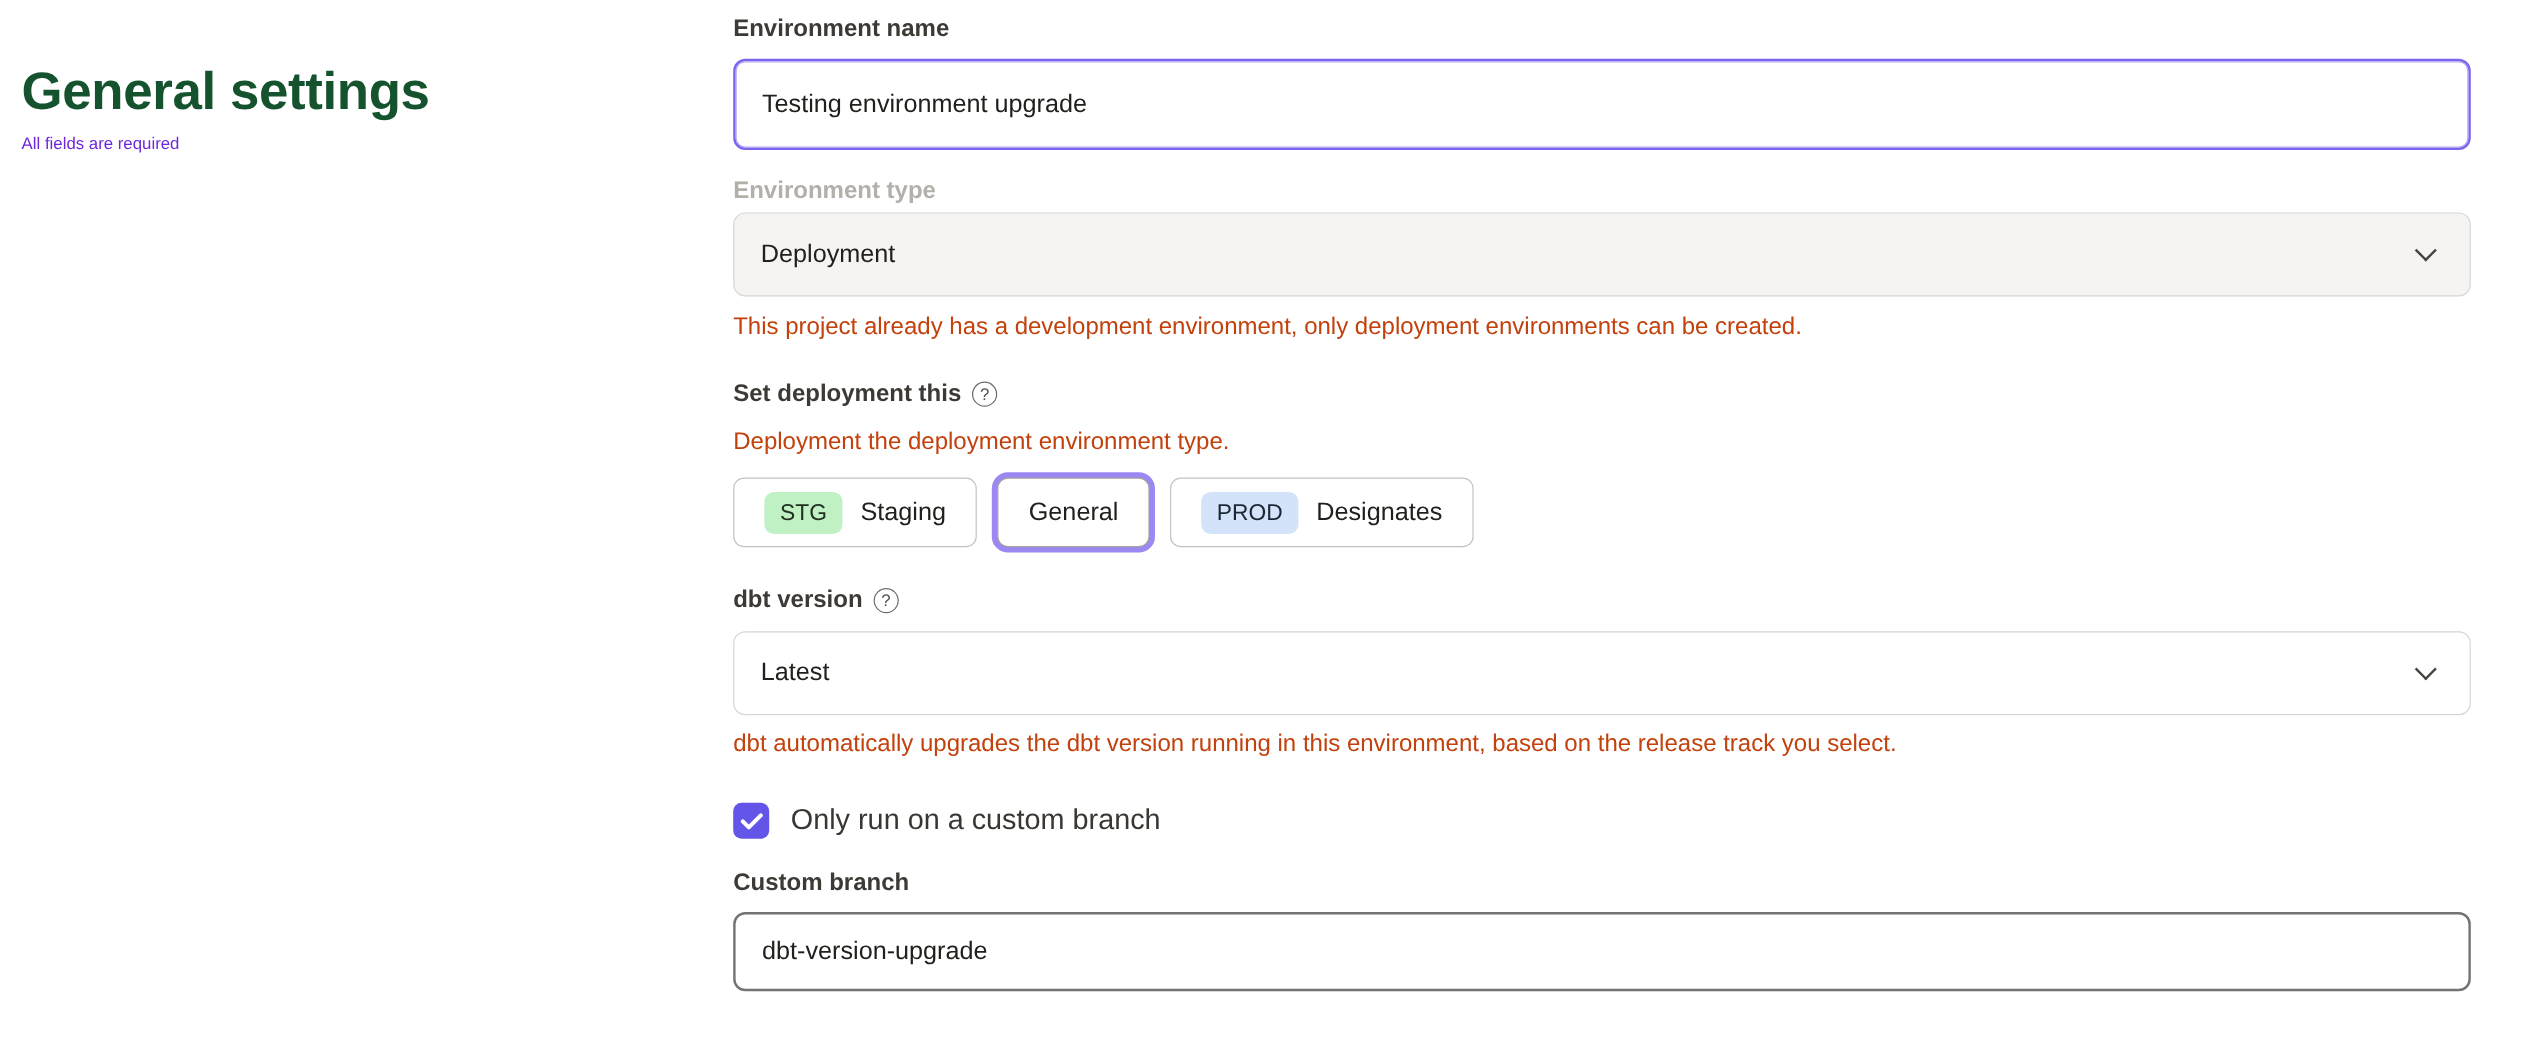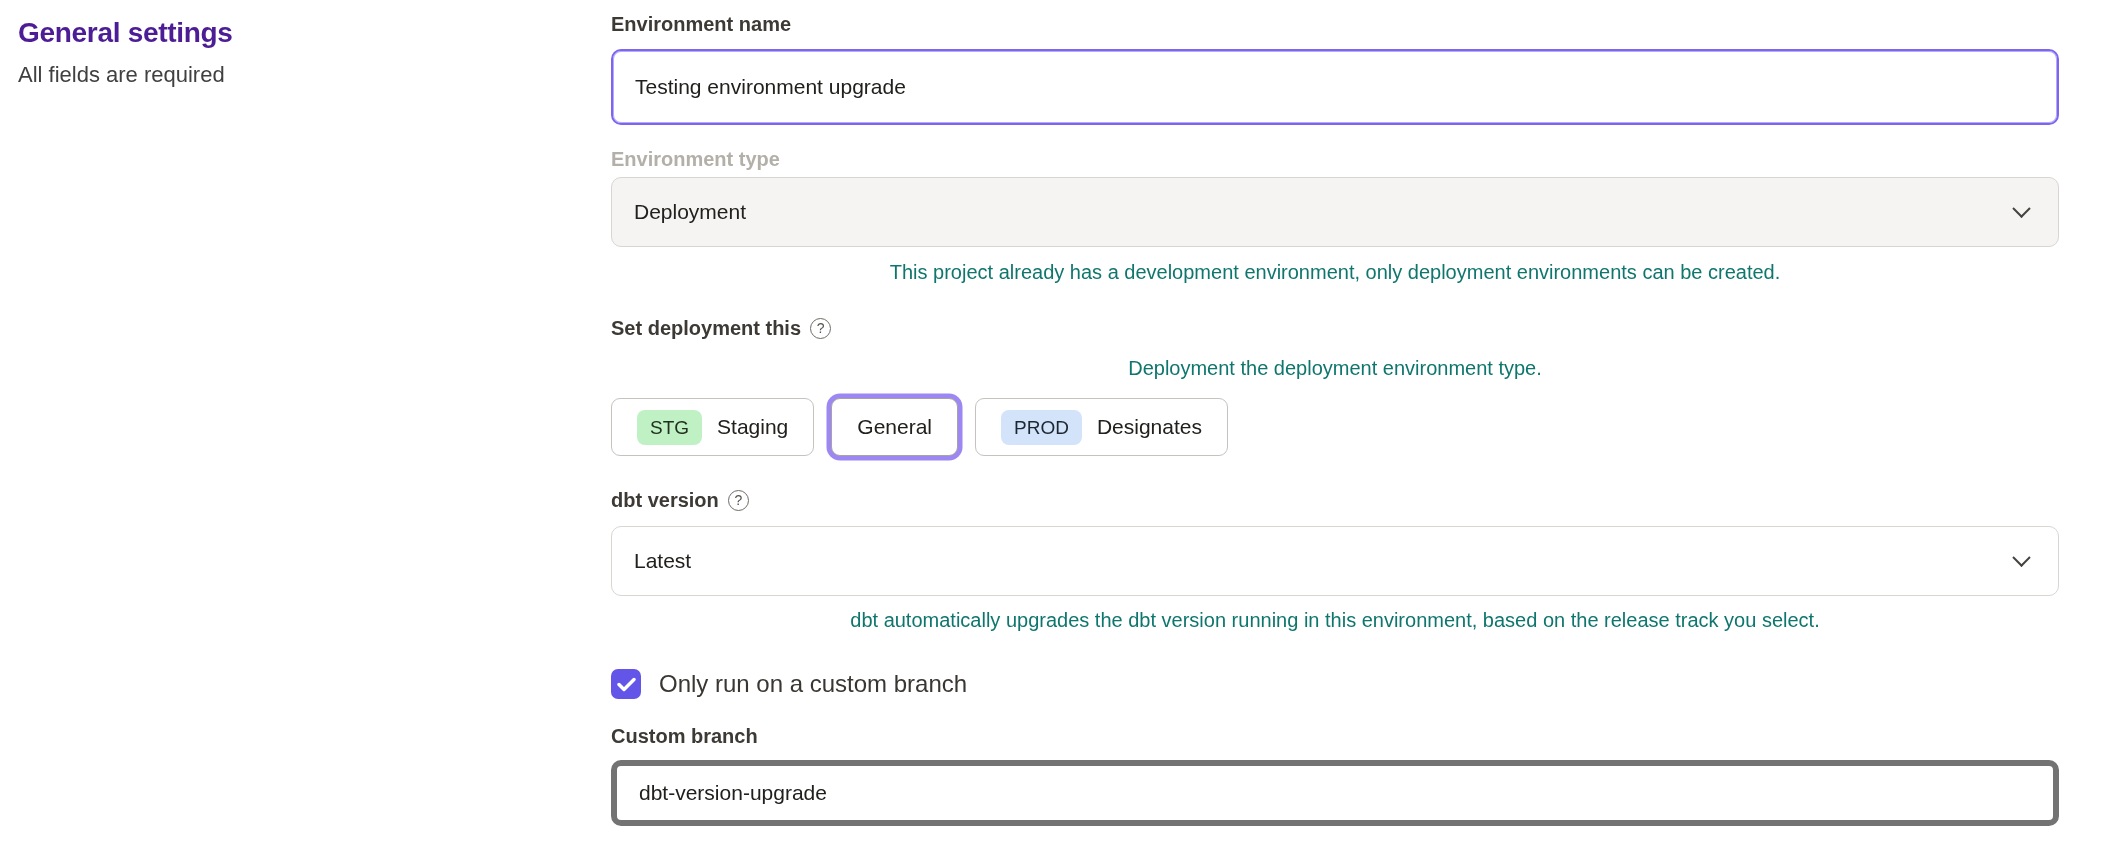--- a/index.html
+++ b/index.html
@@ -8,48 +8,48 @@
     width: 2116px; height: 864px;
     font-family: "Liberation Sans", sans-serif;
     color: #1f1d1a;
     position: relative;
     overflow: hidden;
   }
 
   
   .left-col { position: absolute; left: 18px; top: 12px; width: 560px; }
   .page-title {
-    font-size: 28px; font-weight: 700; color: #4c1d95;
-    letter-spacing: -0.3px; line-height: 42px;
+    font-size: 44px; font-weight: 700; color: #14532d;
+    letter-spacing: -0.3px; line-height: 42px; margin-top: 44px;
   }
-  .page-subtitle { margin-top: 9px; font-size: 22px; color: #404040; line-height: 24px; }
+  .page-subtitle { margin-top: 9px; font-size: 14px; color: #6d28d9; line-height: 24px; }
 
   
   .form-col { position: absolute; left: 611px; top: 0; width: 1448px; }
 
   .field-label {
     font-size: 20px; font-weight: 700; color: #3d3a36; line-height: 24px;
   }
   .field-label.disabled { color: #b3afa9; }
 
   .label-row { display: flex; align-items: center; gap: 9px; }
 
   .help-icon {
     width: 21px; height: 21px; border-radius: 50%;
     border: 1.6px solid #6f6c66; color: #55524d;
     font-size: 14px; font-weight: 400;
     display: inline-flex; align-items: center; justify-content: center;
     line-height: 1;
   }
 
-  .helper-text { font-size: 20px; color: #0f766e; line-height: 24px; text-align: center; }
+  .helper-text { font-size: 20px; color: #c2410c; line-height: 24px; }
 
   .text-input {
     width: 100%; height: 66px;
-    border: 6px solid #737373; border-radius: 10px;
+    border: 2px solid #737373; border-radius: 10px;
     background: #ffffff;
     font-family: "Liberation Sans", sans-serif;
     font-size: 21px; color: #21201d;
     padding: 0 22px;
     outline: none;
     display: block;
   }
   .text-input.focused {
     height: 76px;
     border: 2.5px solid #7c66f0;

